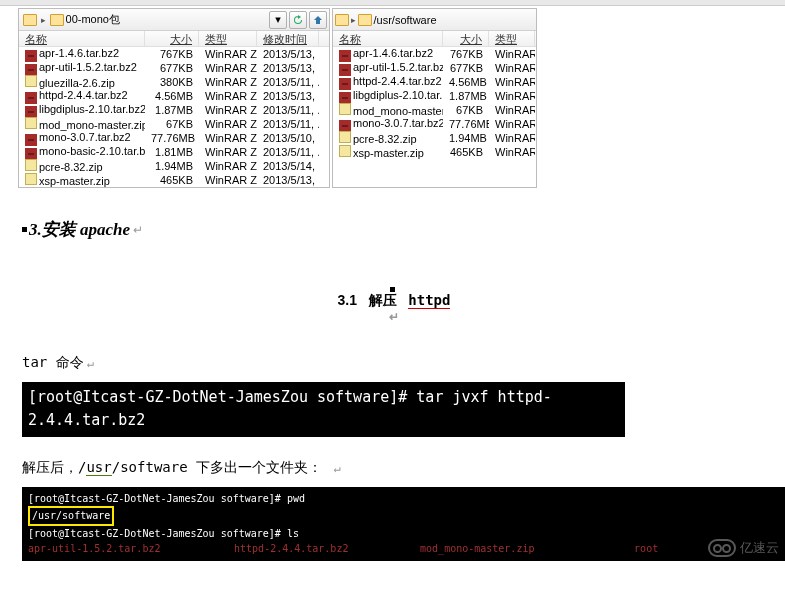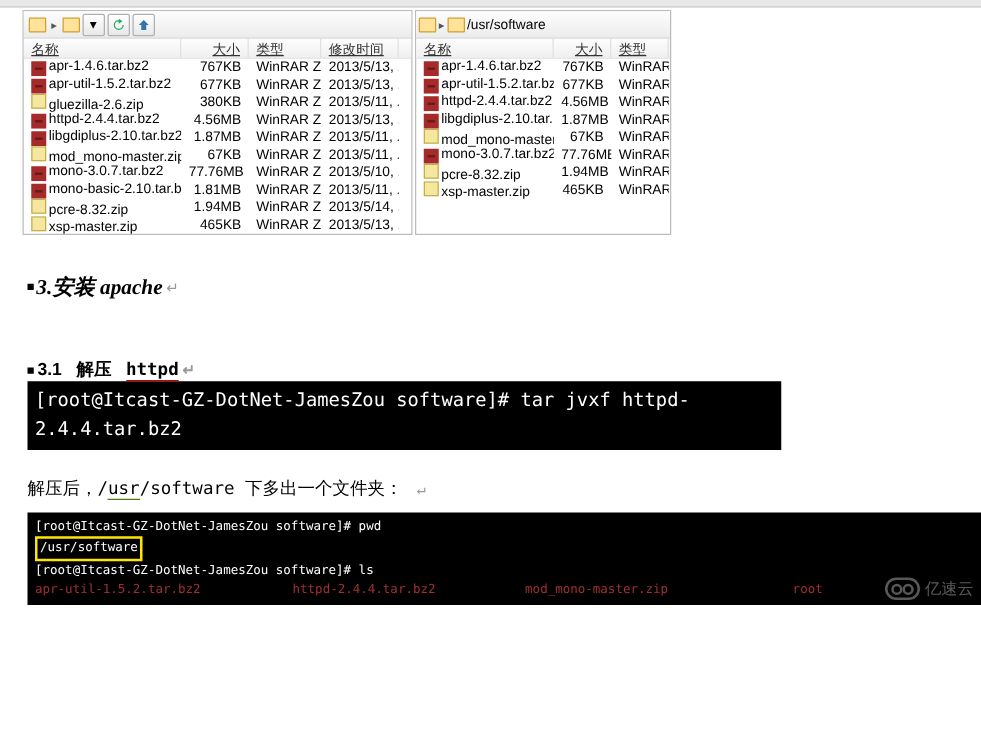--- a/index.html
+++ b/index.html
@@ -197,20 +197,21 @@
 <div class="explorer-wrap">
 
   <div class="pane pane-left">
     <div class="addr-bar">
       <div class="addr-left-icons">
         <span style="width:0;"></span>
         <span class="folder-mini"></span>
         <span class="addr-chevron">▸</span>
         <span class="folder-mini"></span>
       </div>
+      <span class="addr-text">00-mono包</span>
       <span class="addr-btn">▾</span>
       <span class="addr-btn">
         <svg viewBox="0 0 12 12">
             <path d="M6 2a4 4 0 1 0 4 4h-1a3 3 0 1 1-3-3V1l3 2-3 2V3z" fill="#2a6"></path>
           </svg>
       </span>
       <span class="addr-btn">
         <svg viewBox="0 0 12 12">
             <path d="M6 2l-4 4h2v4h4V6h2z" fill="#37a"></path>
           </svg>
@@ -346,32 +347,35 @@
 <div class="content">
 
   <div class="bullet-row">
     <span class="sq-bullet"></span>
     <h2 class="section">
       <span>3.</span><span>安装 apache</span>
     </h2>
     <span class="ret">↵</span>
   </div>
 
-  <div class="bullet-row sub" style="margin-top:46px;">
+  <div class="bullet-row sub" style="margin-top:46px;flex-direction:column;">
     <span class="sq-bullet"></span>
     <span style="margin-left:3px;">
       <span class="sub-num">3.1</span>
       <span>&nbsp;</span>
       <span>解压</span>
       <span>&nbsp;</span>
       <span class="kw">httpd</span>
     </span>
     <span class="ret">↵</span>
   </div>
 
+  <p class="body-text">
+    <span>tar</span><span> 命令</span><span class="ret">↵</span>
+  </p>
 
   <div class="term">
     <span>[root@Itcast-GZ-DotNet-JamesZou software]# tar jvxf httpd-2.4.4.tar.bz2</span>
   </div>
 
   <p class="body-text after-term">
     <span>解压后，/</span><span class="kw">usr</span><span>/software 下多出一个文件夹：</span>
     <span class="ret">↵</span>
   </p>
 

